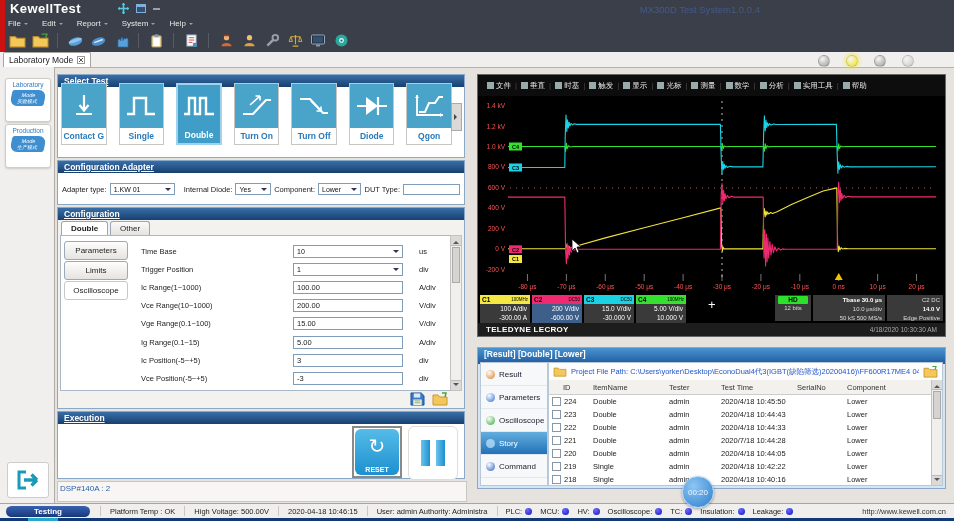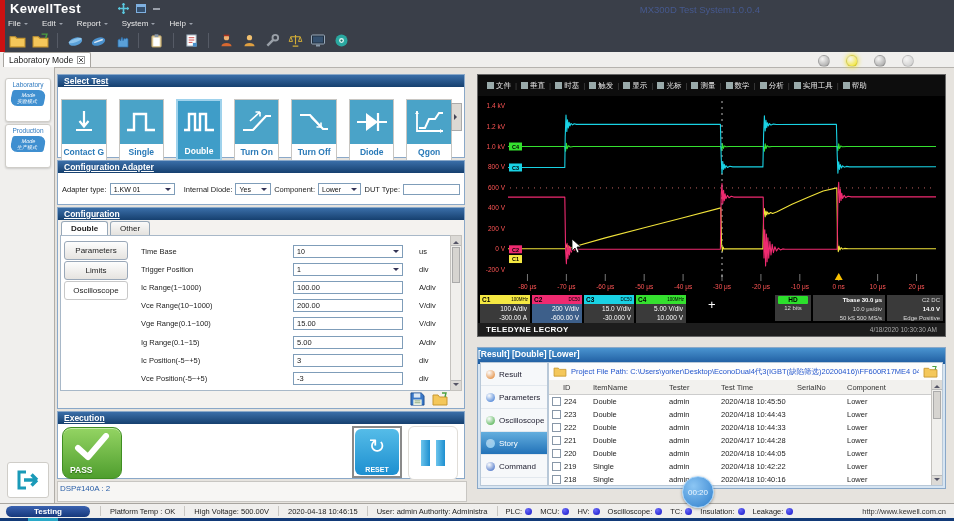--- a/index.html
+++ b/index.html
@@ -36,21 +36,21 @@
   #exitCard{position:absolute;left:7px;top:395px;width:40px;height:34px;background:#fff;border:1px solid #cfcdc8;border-radius:3px;
             display:flex;align-items:center;justify-content:center}
 
   
   .panel{position:absolute;left:57px;width:408px;border:1px solid #8aa8c8;background:#fff;box-sizing:border-box}
   .ghdr{height:12px;background:linear-gradient(#3a6ea8,#16406f);color:#fff;font-size:8.5px;font-weight:bold;
         line-height:12px;padding-left:6px;text-decoration:underline}
 
   
   #selectTest{top:74px;height:84px}
-  #testRow{position:absolute;left:3px;top:24px;right:12px;display:flex;gap:12px}
+  #testRow{position:absolute;left:3px;top:8px;right:12px;display:flex;gap:12px}
   .tcard{width:55px;height:62px;background:#fff;border:1px solid #c8c6c2;box-sizing:border-box;cursor:pointer}
   .ttile{height:44px;background:#4aa3c8;display:flex;align-items:center;justify-content:center}
   .tlab{height:16px;line-height:16px;text-align:center;color:#2a7ab8;font-weight:bold;font-size:8.5px;background:#fff}
   .tcard.selected{border:2px solid #9fd2ec}
   .tcard.selected .ttile{background:#3f9dc8;height:42px}
   .tcard.selected .tlab{background:#3f9dc8;color:#fff}
   #testChevron{position:absolute;right:2px;top:28px;width:9px;height:26px;background:#dcd9d4;border:1px solid #aaa;
                display:flex;align-items:center;justify-content:center}
   .chevR{border:3px solid transparent;border-left-color:#445}
 
@@ -124,21 +124,21 @@
   #hdChip{background:#2ce02c;color:#000;font-weight:bold;font-size:6.5px;line-height:8px;border-radius:1px}
   #tbBox{width:66px;text-align:right}
   #trBox{width:50px;text-align:right;margin-right:2px}
   #lecroy{position:absolute;left:0;bottom:0;right:0;height:13px;background:#1d1d1d;display:flex;align-items:center;
           justify-content:space-between;padding:0 8px;color:#fff}
   #brand{font-size:8px;font-weight:bold;letter-spacing:.3px}
   #scopeDT{font-size:6.5px;color:#aaa}
 
   
   #results{position:absolute;left:477px;top:347px;width:469px;height:142px;background:#d7e5f2;border:1px solid #8aa8c8;box-sizing:border-box}
-  #resHdr{height:16px;background:linear-gradient(#4a94d0,#1d5a9e);color:#fff;font-size:8.5px;font-weight:bold;line-height:12px;}
+  #resHdr{height:16px;background:linear-gradient(#4a94d0,#1d5a9e);color:#fff;font-size:8.5px;font-weight:bold;line-height:12px;padding-left:6px}
   #resTabs{position:absolute;left:2px;top:14px;width:66px;bottom:2px;background:#f6f8fa;border:1px solid #b8c8d8}
   .rtab{height:22px;display:flex;align-items:center;gap:4px;padding-left:5px;font-size:8px;color:#223;border-bottom:1px solid #e2e8ee}
   .rtab.active{background:linear-gradient(#63aede,#2272b8);color:#fff}
   .rticon{width:9px;height:9px;border-radius:50%;flex:none}
   #resContent{position:absolute;left:70px;top:14px;right:2px;bottom:2px;background:#fff;border:1px solid #b8c8d8;overflow:hidden}
   #pathBar{height:17px;display:flex;align-items:center;gap:4px;padding:0 4px;border-bottom:1px solid #dde4ea;background:#fdfdfd}
   #pathText{flex:1;color:#2255cc;font-size:7.5px;white-space:nowrap;overflow:hidden}
   #resTable{position:absolute;left:0;top:17px;right:10px;bottom:0}
   .trh{display:flex;height:14px;align-items:center;background:#f2f1ee;border-bottom:1px solid #ccc;font-size:7.5px;color:#333}
   .trr{display:flex;height:13px;align-items:center;font-size:7.5px;color:#222}
@@ -551,26 +551,20 @@
       </svg>
     <svg width="16" height="14" viewBox="0 0 16 14">
         <path d="M1 3h5l1.5 2H15v8H1z" fill="#f4c75a" stroke="#c89830"></path>
         <path d="M10 1l4 0-1 4" fill="none" stroke="#4aa040" stroke-width="1.4"></path>
       </svg>
   </div>
 </div>
 
 <div id="execution" class="panel">
   <div class="ghdr">Execution</div>
-  <div id="passBtn">
-    <svg width="40" height="30" viewBox="0 0 40 30" style="position:absolute;left:9px;top:5px">
-        <path d="M6 15l10 9L34 3" fill="none" stroke="#fff" stroke-width="6" stroke-linecap="round" stroke-linejoin="round"></path>
-      </svg>
-    <span id="passLab">PASS</span>
-  </div>
   <div id="resetOuter">
     <div id="resetBtn">
       <span id="resetGlyph">↻</span>
       <span id="resetLab">RESET</span>
     </div>
   </div>
   <div id="pauseBtn">
     <span class="pbar"></span>
     <span class="pbar"></span>
   </div>
@@ -828,21 +822,21 @@
           <span class="c4"></span>
           <span class="c5">Lower</span>
         </div>
         <div class="trr">
           <span class="c0">
             <span class="cbs"></span>
             <span>221</span>
           </span>
           <span class="c1">Double</span>
           <span class="c2">admin</span>
-          <span class="c3">2020/4/17 10:44:28</span>
+          <span class="c3">2020/7/18 10:44:28</span>
           <span class="c4"></span>
           <span class="c5">Lower</span>
         </div>
         <div class="trr">
           <span class="c0">
             <span class="cbs"></span>
             <span>220</span>
           </span>
           <span class="c1">Double</span>
           <span class="c2">admin</span>

